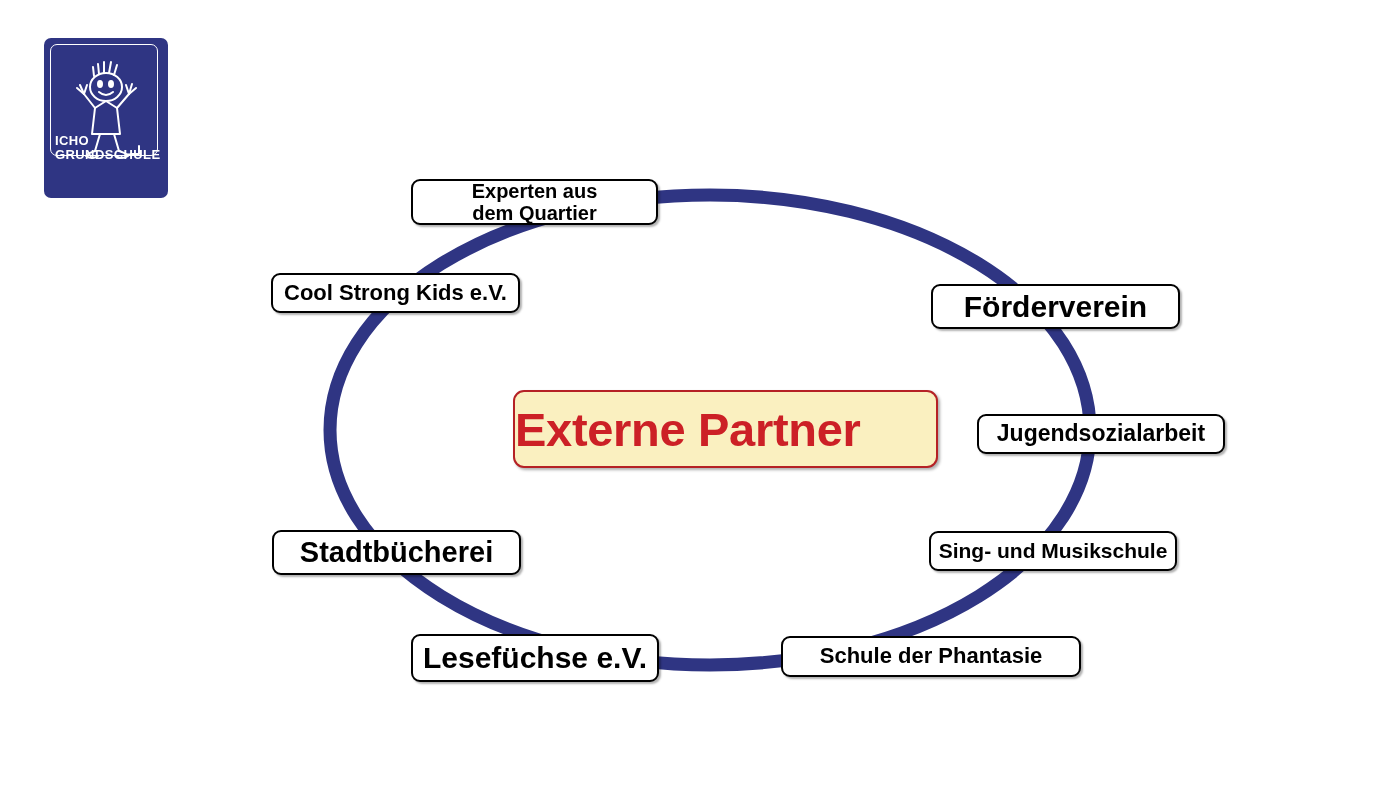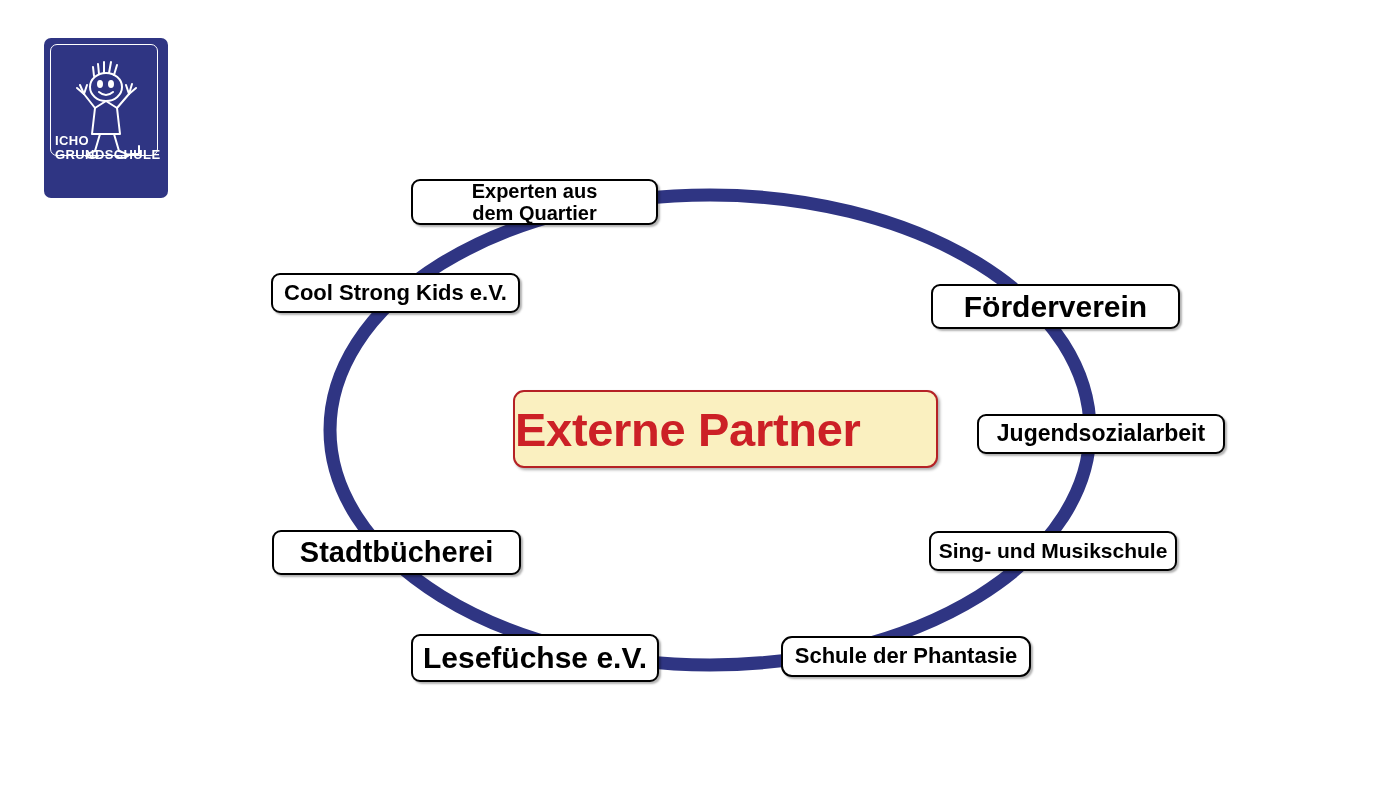--- a/index.html
+++ b/index.html
@@ -191,21 +191,21 @@
   </div>
 
   <div class="node" style="left:977px; top:414px; width:248px; height:40px; font-size:23px;">
     <span>Jugendsozialarbeit</span>
   </div>
 
   <div class="node" style="left:929px; top:531px; width:248px; height:40px; font-size:21px;">
     <span>Sing- und Musikschule</span>
   </div>
 
-  <div class="node" style="left:781px; top:636px; width:250px; height:41px; font-size:22px;border-radius:11px;">
+  <div class="node" style="left:781px; top:636px; width:300px; height:41px; font-size:22px;">
     <span>Schule der Phantasie</span>
   </div>
 
   <div class="node" style="left:411px; top:634px; width:248px; height:48px; font-size:30px;">
     <span>Lesefüchse e.V.</span>
   </div>
 
   <div class="node" style="left:272px; top:530px; width:249px; height:45px; font-size:29px;">
     <span>Stadtbücherei</span>
   </div>

